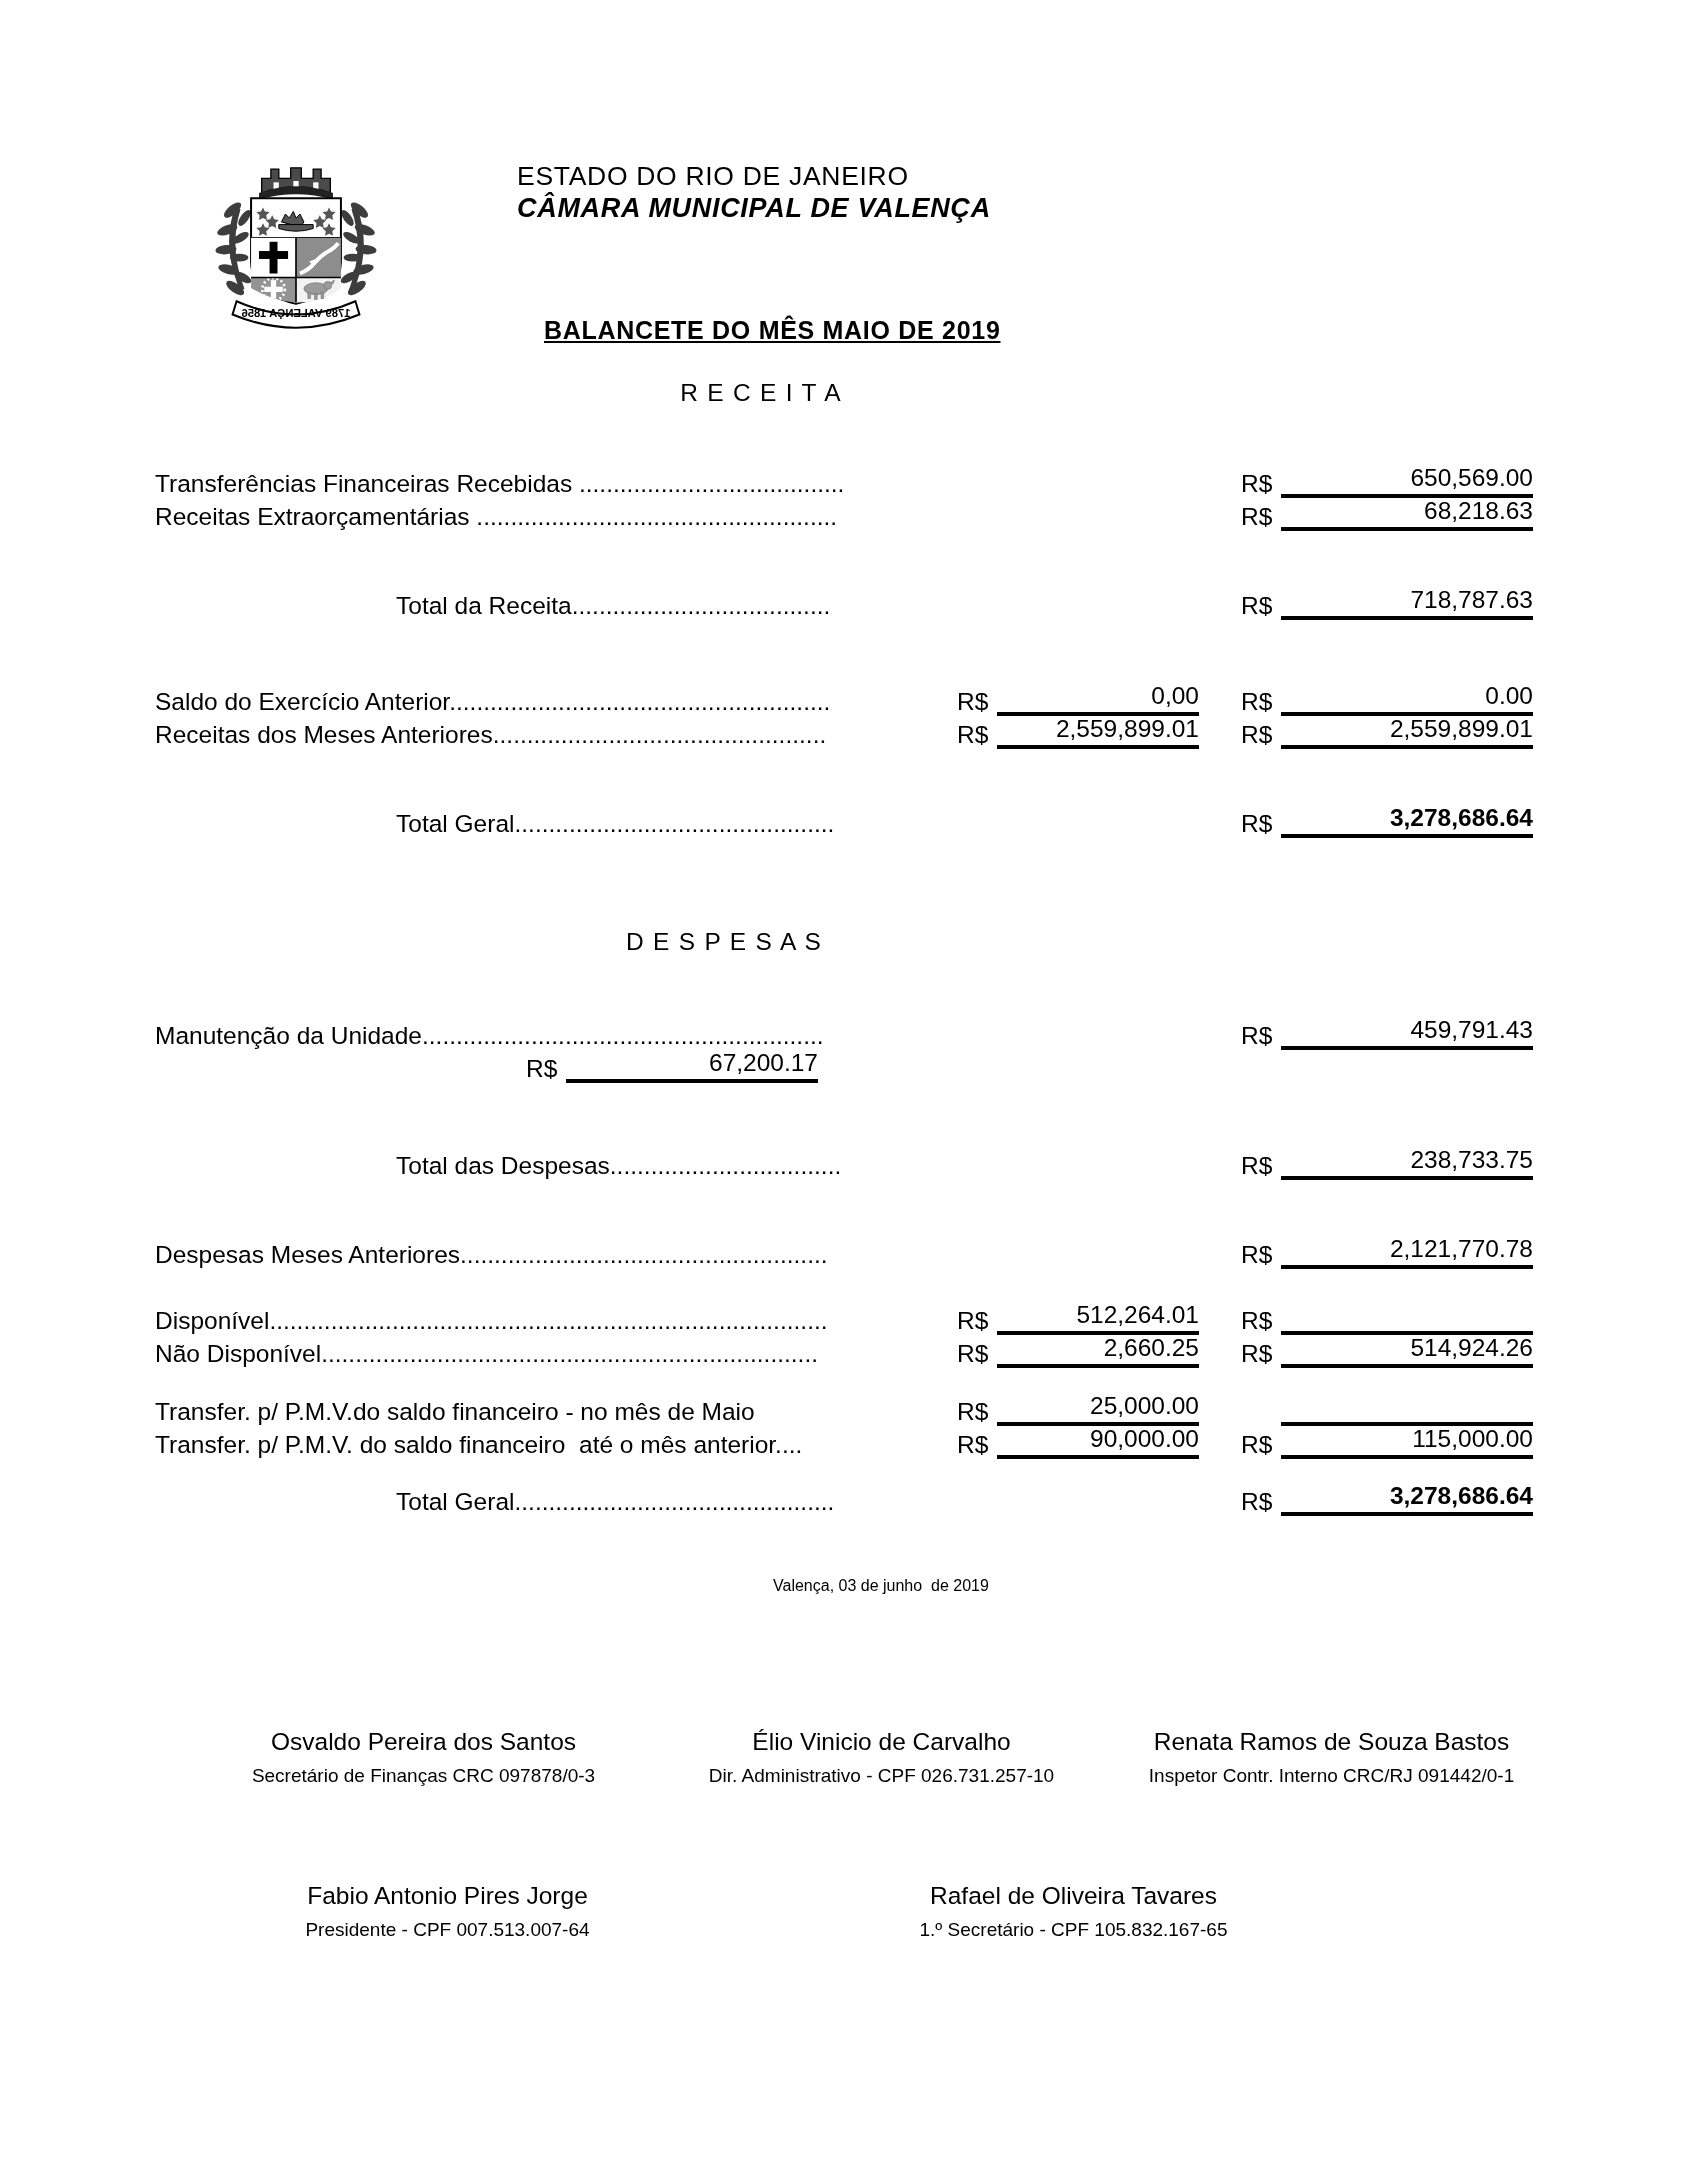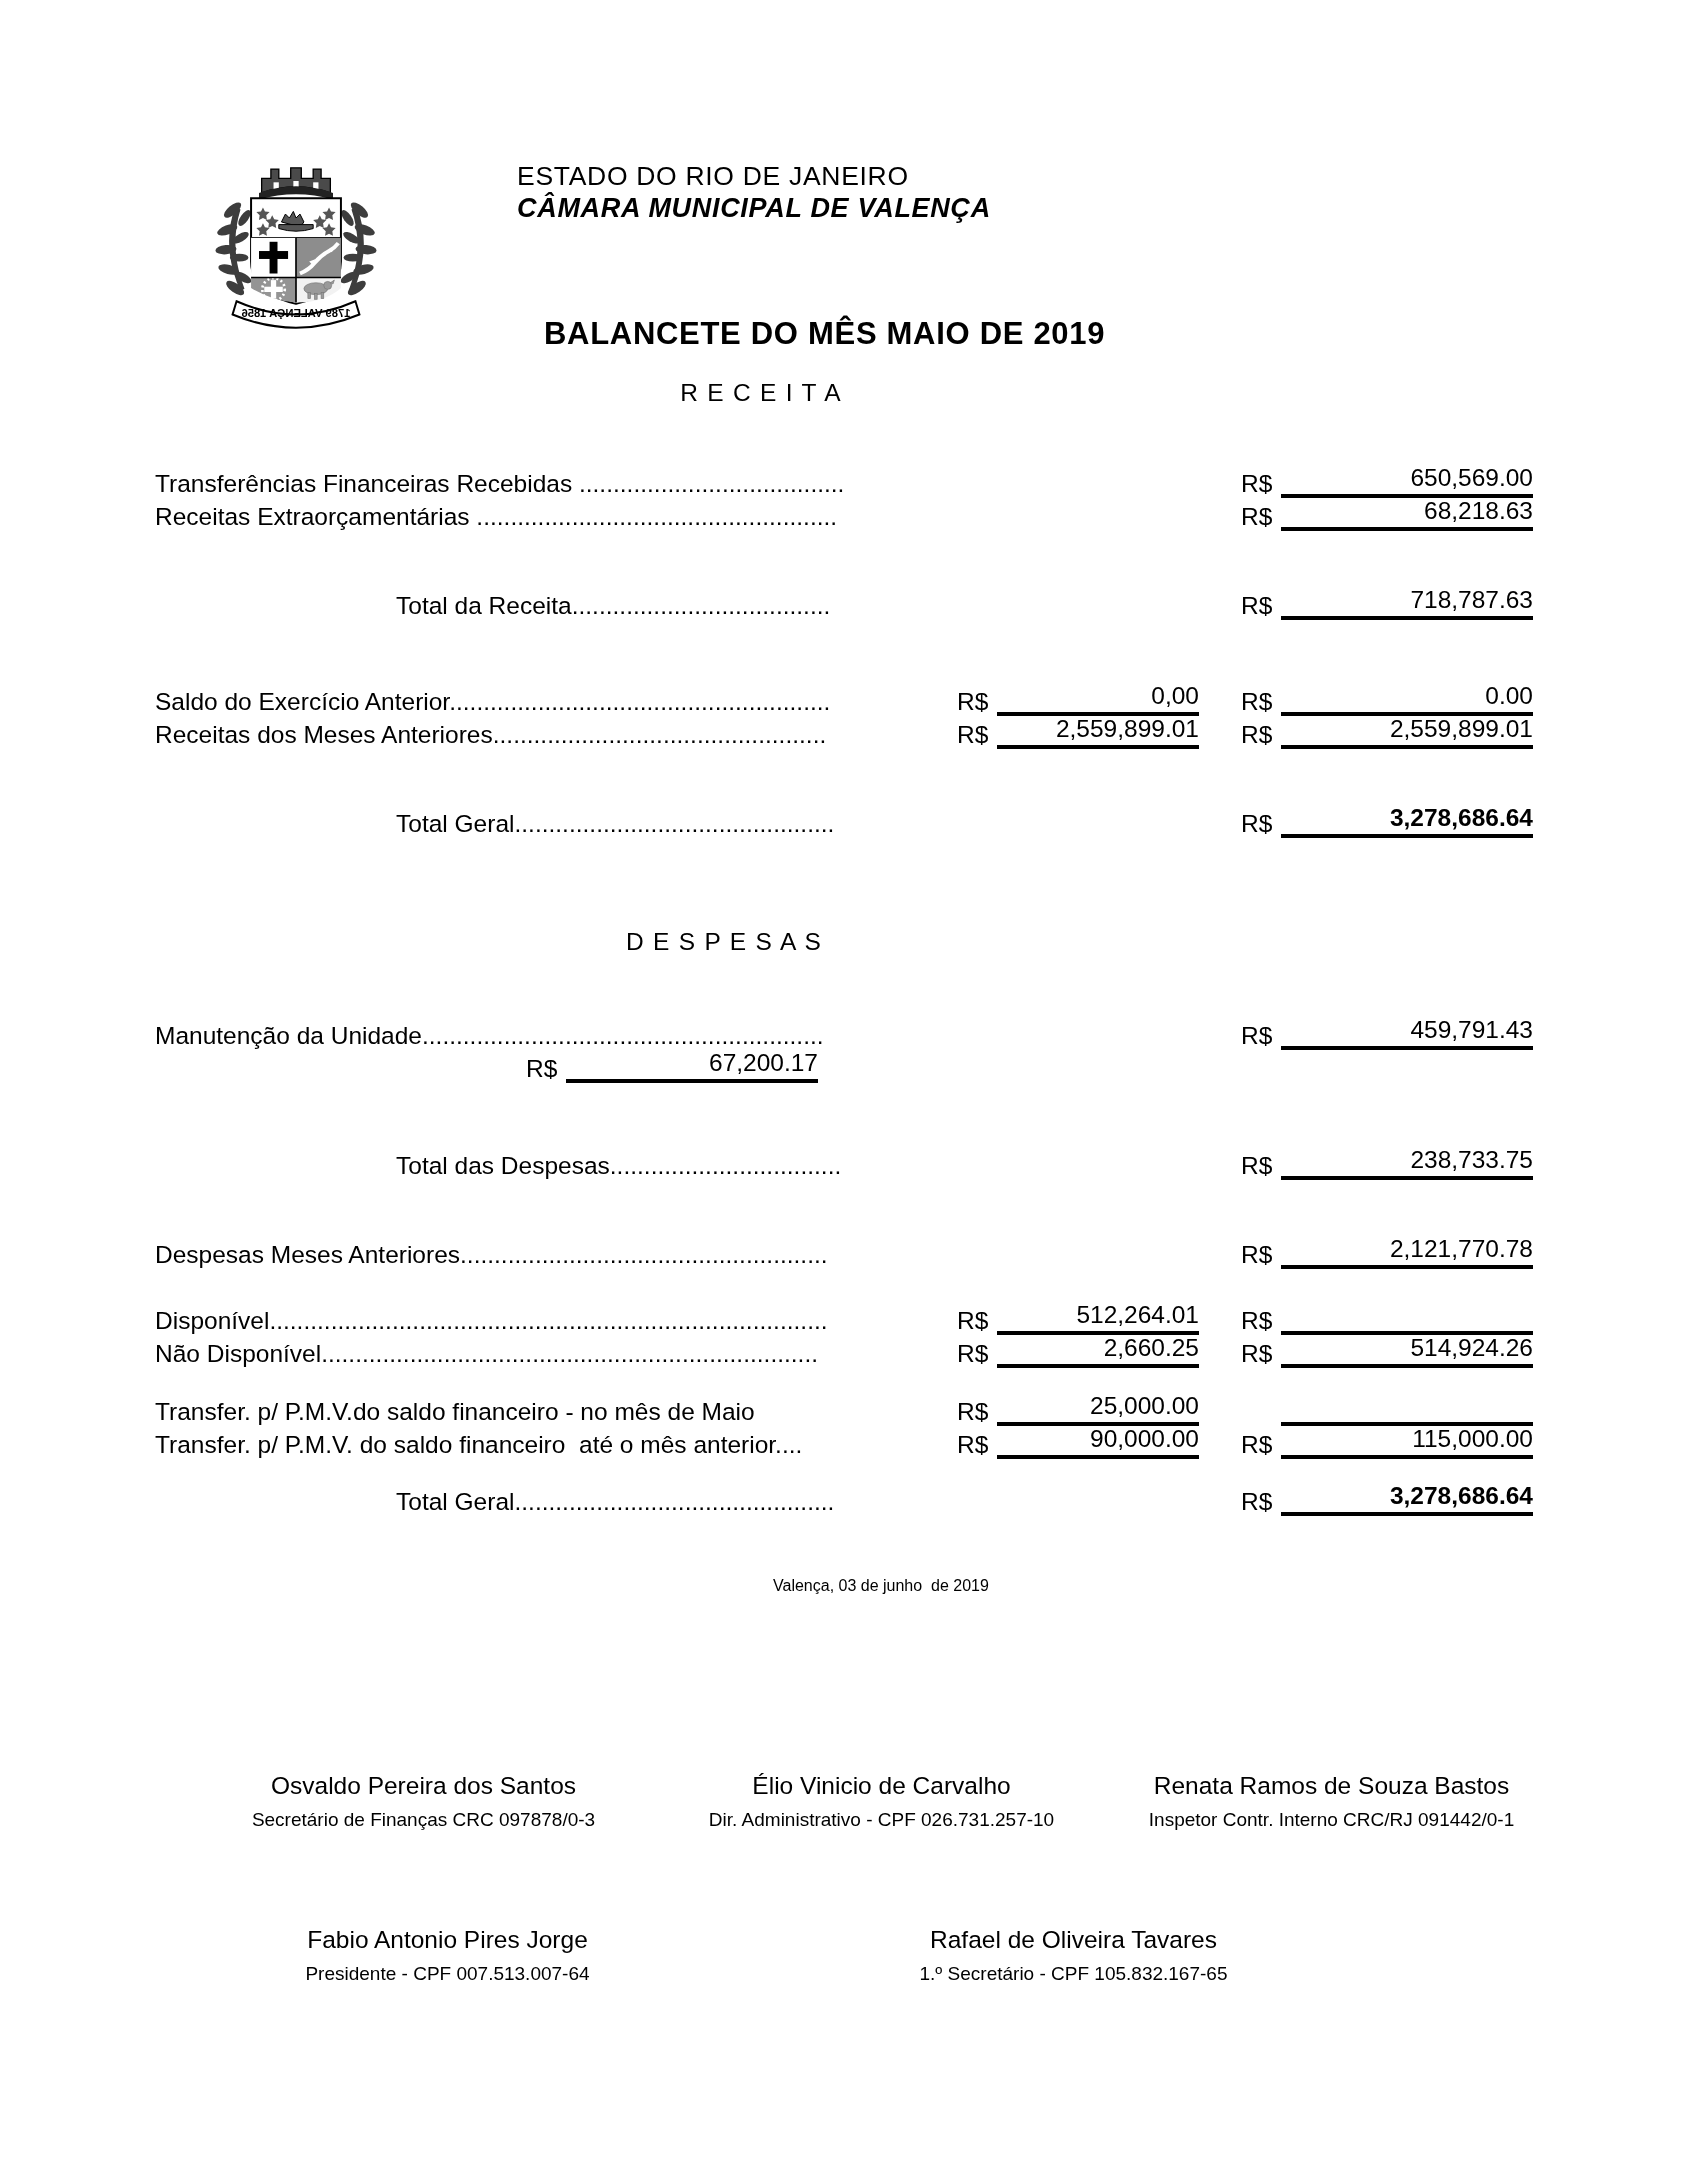--- a/index.html
+++ b/index.html
@@ -5,37 +5,37 @@
   html,body{margin:0;padding:0;background:#e8e8e8;}
   .page{
     position:relative;width:1687px;height:2183px;background:#ffffff;
     font-family:"Liberation Sans","DejaVu Sans",sans-serif;color:#000;
     overflow:hidden;margin:0 auto;
   }
   .abs{position:absolute;white-space:pre;}
   
   .state-line{font-size:26.5px;letter-spacing:0.7px;}
   .org-line{font-size:27px;font-weight:bold;font-style:italic;letter-spacing:0.7px;}
-  .doc-title{font-size:31px;font-weight:bold;letter-spacing:0.7px;}
+  .doc-title{font-size:25px;font-weight:bold;letter-spacing:0.7px;text-decoration:underline;}
   .section-heading{font-size:24.5px;letter-spacing:1.3px;transform:translateX(-50%);}
   
   .row{position:absolute;left:155px;width:1378px;display:flex;align-items:flex-end;font-size:24.5px;line-height:29px;}
   .lbl{width:715px;overflow:hidden;white-space:pre;flex:none;box-sizing:border-box;}
   .lbl.indent{padding-left:241px;}
   .sp-a{width:371px;flex:none;}  
   .sp-b{width:87px;flex:none;}  
   .gap{width:42px;flex:none;}
   .cell{display:flex;align-items:flex-end;flex:none;}
   .cell.mid{width:242px;}
   .cell.rgt{width:292px;}
   .rs{width:40px;flex:none;white-space:pre;}
   .val{flex:1;text-align:right;border-bottom:4.6px solid #000;padding-bottom:2px;white-space:pre;min-height:29px;box-sizing:content-box;}
   .val.b{font-weight:bold;}
   
-  .sig{position:absolute;width:397px;text-align:center;margin-top:44px;}
+  .sig{position:absolute;width:397px;text-align:center;}
   .sig .nm{font-size:24.5px;line-height:29px;white-space:pre;}
   .sig .rl{font-size:19px;line-height:22.5px;margin-top:8.6px;white-space:pre;}
   .date-line{font-size:16px;}
 </style>
 </head>
 <body>
 
 <div class="page">
 
   <div class="abs" style="left:198px;top:132px;width:172px;height:185px;">

